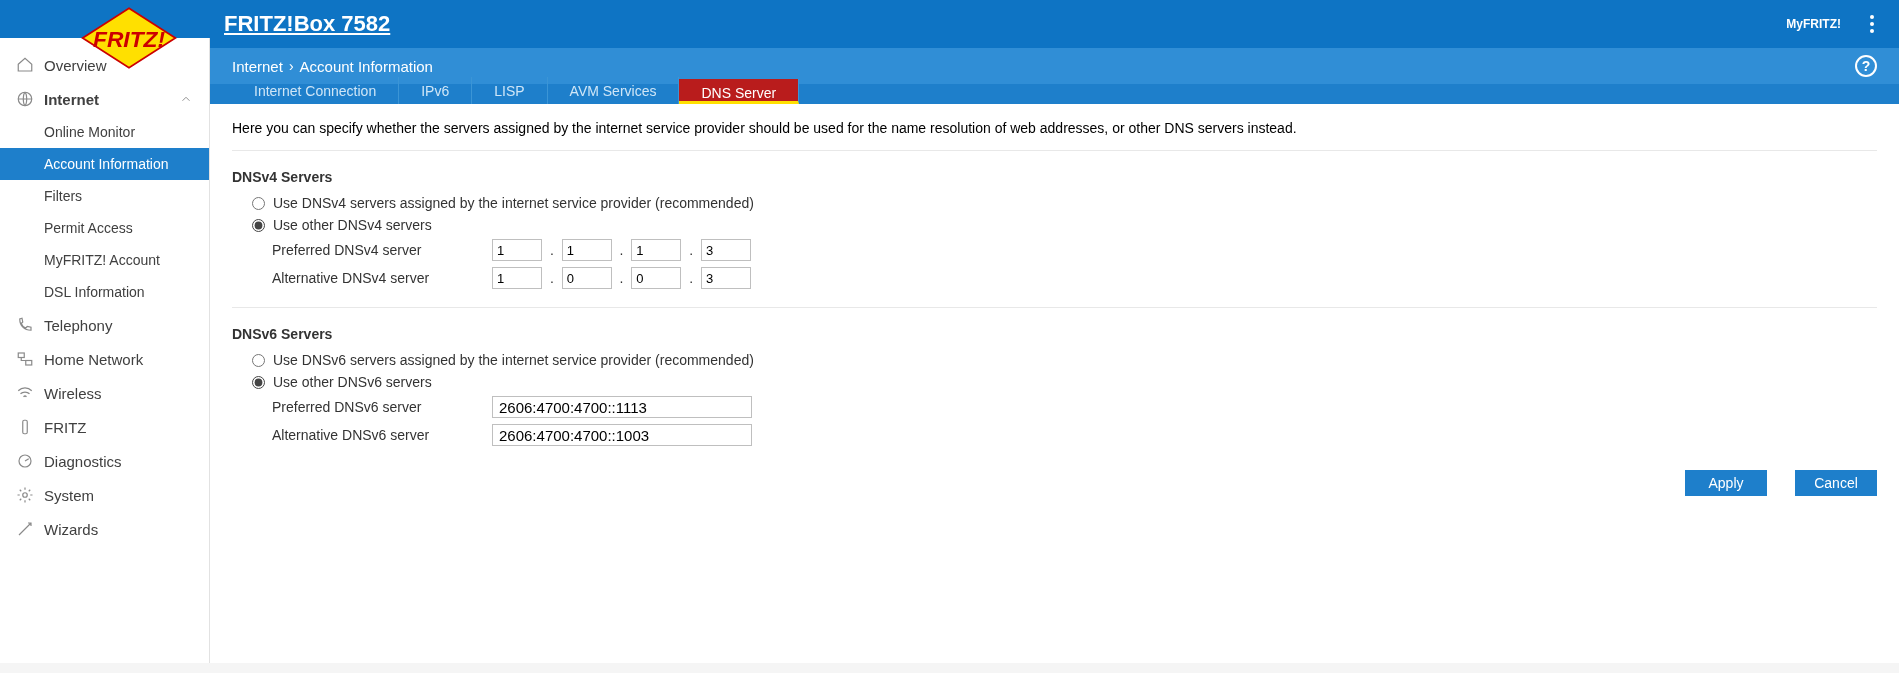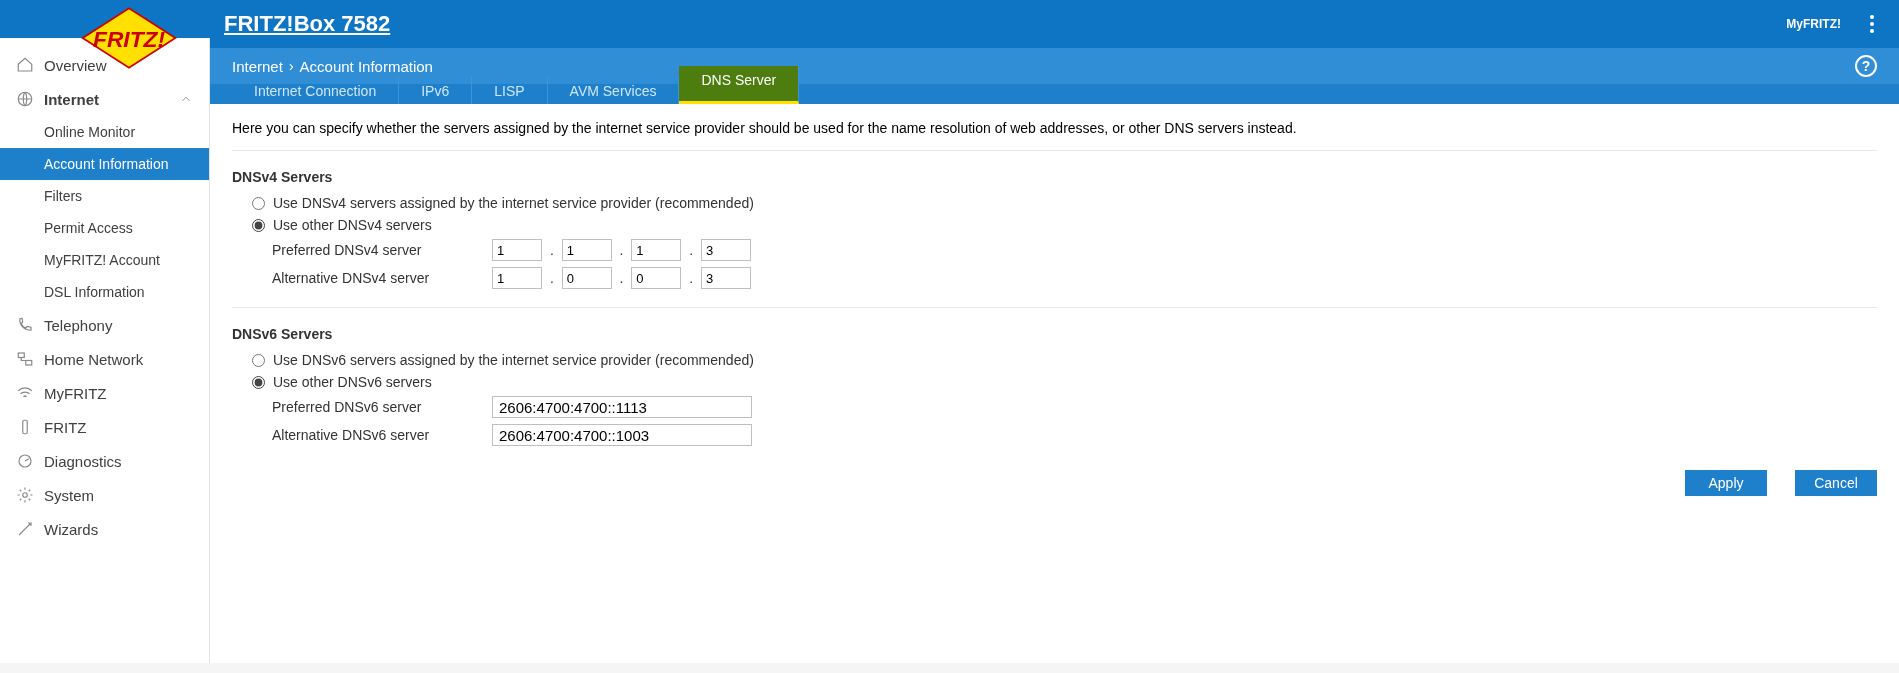--- a/index.html
+++ b/index.html
@@ -17,21 +17,21 @@
 
   
   .subbar { background:#308ed6; color:#fff; height:36px; display:flex; align-items:center; padding:0 22px; margin-left:210px; }
   .subbar .crumb { font-size:15px; }
   .subbar .chev { margin:0 6px; font-size:14px; }
   .help-icon { margin-left:auto; width:22px; height:22px; border:2px solid #fff; border-radius:50%; display:flex; align-items:center; justify-content:center; font-weight:bold; font-size:14px; cursor:pointer;}
 
   
   .tabs { background:#1e7fcb; height:20px; display:flex; align-items:flex-end; padding-left:22px; margin-left:210px; gap:0;}
   .tab { padding: 6px 22px 5px; color:#cfe6f7; font-size:14px; cursor:pointer; border-right:1px solid #3b95d6; }
-  .tab.active { background:#4d7c0f; border-bottom:3px solid #ffe000; color:#fff; padding-bottom:13px; }
+  .tab.active { background:#b91c1c; border-bottom:3px solid #ffe000; color:#fff; padding-bottom:0; }
 
   
   .main-row { display:flex; }
 
   
   .sidebar { width:210px; background:#fff; border-right:1px solid #e2e2e2; min-height:625px; position:relative; margin-top:-66px; z-index:2; }
   .side-item { display:flex; align-items:center; gap:10px; padding:8px 16px; font-size:15px; color:#404040; cursor:pointer;}
   .side-item svg { width:18px; height:18px; flex:none; fill:none; stroke:#8a8a8a; stroke-width:1.6;}
   .side-item.expanded { font-weight:700; }
   .side-item .chev { margin-left:auto; stroke:#8a8a8a;}
@@ -134,21 +134,21 @@
           <rect x="13" y="14" width="8" height="6"></rect>
           <path d="M7 10v4h10v0"></path>
         </svg>
       <span>Home Network</span>
     </div>
 
     <div class="side-item">
       <svg viewBox="0 0 24 24">
           <path d="M3 9c5-5 13-5 18 0M6 13c3-3 9-3 12 0M10 17c1-1 3-1 4 0"></path>
         </svg>
-      <span>MyFRITZ</span>
+      <span>Wireless</span>
     </div>
 
     <div class="side-item">
       <svg viewBox="0 0 24 24">
           <rect x="9" y="3" width="6" height="18" rx="2"></rect>
         </svg>
       <span>FRITZ</span>
     </div>
 
     <div class="side-item">

